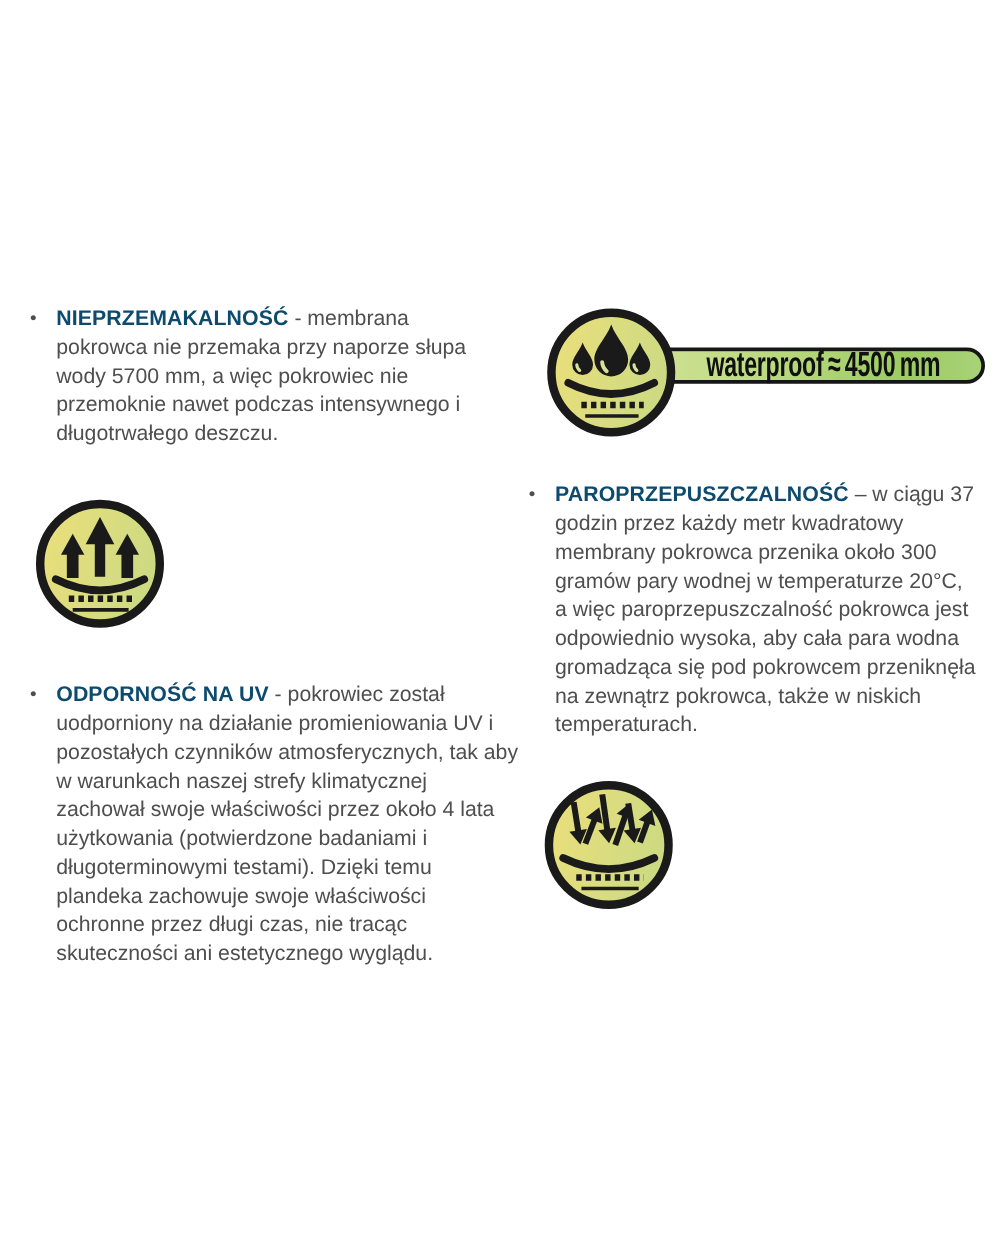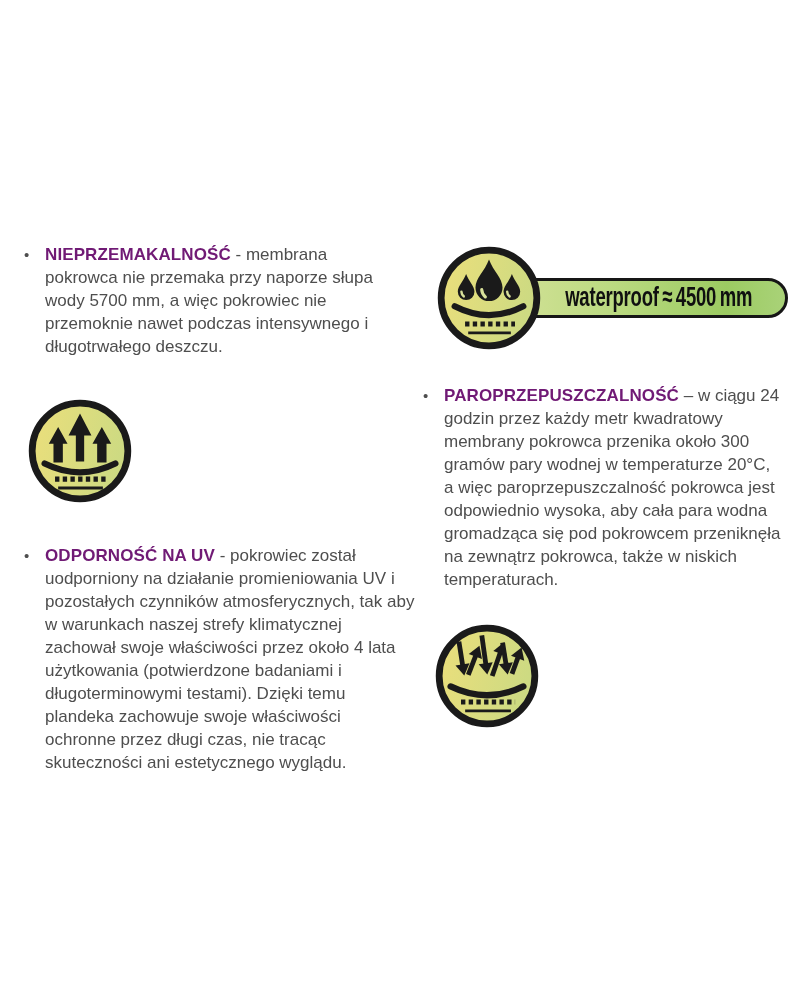--- a/index.html
+++ b/index.html
@@ -7,31 +7,31 @@
     position:relative;width:800px;height:1000px;background:#ffffff;overflow:hidden;
     font-family:"Liberation Sans","DejaVu Sans",sans-serif;
   }
   
   .text-block{
     position:absolute;display:flex;align-items:flex-start;
     font-size:17px;line-height:23px;color:#4e4e4e;
   }
   .dot{flex:0 0 21px;width:21px;font-size:15px;line-height:23px;color:#4e4e4e;padding-left:2px;}
   .para{margin:0;}
-  .para strong{font-weight:700;color:#701a75;letter-spacing:.1px;}
+  .para strong{font-weight:700;color:#0c4a6e;letter-spacing:.1px;}
   .tb1{left:22px;top:243px;width:372px;}
   .tb2{left:421px;top:384px;width:362px;}
   .tb3{left:22px;top:544px;width:394px;}
   
   .badge{position:absolute;height:104px;}
   .b-wp{left:437px;top:246px;width:351px;}
   .b-br{left:28px;top:399px;width:380px;}
   .b-uv{left:435px;top:624px;width:353px;}
   .pill{
-    position:absolute;left:52px;right:0;top:32px;height:40px;box-sizing:border-box;
+    position:absolute;left:52px;right:0;top:32px;height:29px;box-sizing:border-box;
     border:3.5px solid #161616;border-radius:12px 21px 21px 12px;
     background:linear-gradient(90deg,#d6e399 0%,#bcda82 40%,#9ccb62 80%,#a9d278 100%);
     display:flex;align-items:center;justify-content:center;
     padding-left:56px;padding-right:16px;z-index:1;
   }
   .pill-label{
     white-space:nowrap;font-weight:700;color:#101010;font-size:28px;line-height:28px;
     letter-spacing:-.3px;word-spacing:-2px;transform-origin:center center;padding-bottom:2px;
   }
   .sq66{transform:scaleX(.66);}
@@ -94,21 +94,21 @@
         </g>
         <path d="M16 62 Q50 79 84 62" stroke="#1a1a1a" stroke-width="6" fill="none" stroke-linecap="round"></path>
         <line x1="26" y1="77" x2="76" y2="77" stroke="#1a1a1a" stroke-width="5" stroke-dasharray="4.2 3.2"></line>
         <line x1="29" y1="85.5" x2="72" y2="85.5" stroke="#1a1a1a" stroke-width="2.8"></line>
       </svg>
     </div>
   </div>
 
   <div class="text-block tb2">
     <span class="dot">•</span>
-    <p class="para"><strong>PAROPRZEPUSZCZALNOŚĆ</strong><span> – </span><span>w ciągu 24 godzin przez każdy metr kwadratowy membrany pokrowca przenika około 300 gramów pary wodnej w temperaturze 20°C, a więc paroprzepuszczalność pokrowca jest odpowiednio wysoka, aby cała para wodna gromadząca się pod pokrowcem przeniknęła na zewnątrz pokrowca, także w niskich temperaturach.</span></p>
+    <p class="para"><strong>PAROPRZEPUSZCZALNOŚĆ</strong><span> – </span><span>w ciągu 37 godzin przez każdy metr kwadratowy membrany pokrowca przenika około 300 gramów pary wodnej w temperaturze 20°C, a więc paroprzepuszczalność pokrowca jest odpowiednio wysoka, aby cała para wodna gromadząca się pod pokrowcem przeniknęła na zewnątrz pokrowca, także w niskich temperaturach.</span></p>
   </div>
 
   <div class="text-block tb3">
     <span class="dot">•</span>
     <p class="para"><strong>ODPORNOŚĆ NA UV</strong><span> - </span><span>pokrowiec został uodporniony na działanie promieniowania UV i pozostałych czynników atmosferycznych, tak aby w warunkach naszej strefy klimatycznej zachował swoje właściwości przez około 4 lata użytkowania (potwierdzone badaniami i długoterminowymi testami). Dzięki temu plandeka zachowuje swoje właściwości ochronne przez długi czas, nie tracąc skuteczności ani estetycznego wyglądu.</span></p>
   </div>
 
   <div class="badge b-uv">
     <div class="disc">
       <svg viewBox="0 0 100 100">

